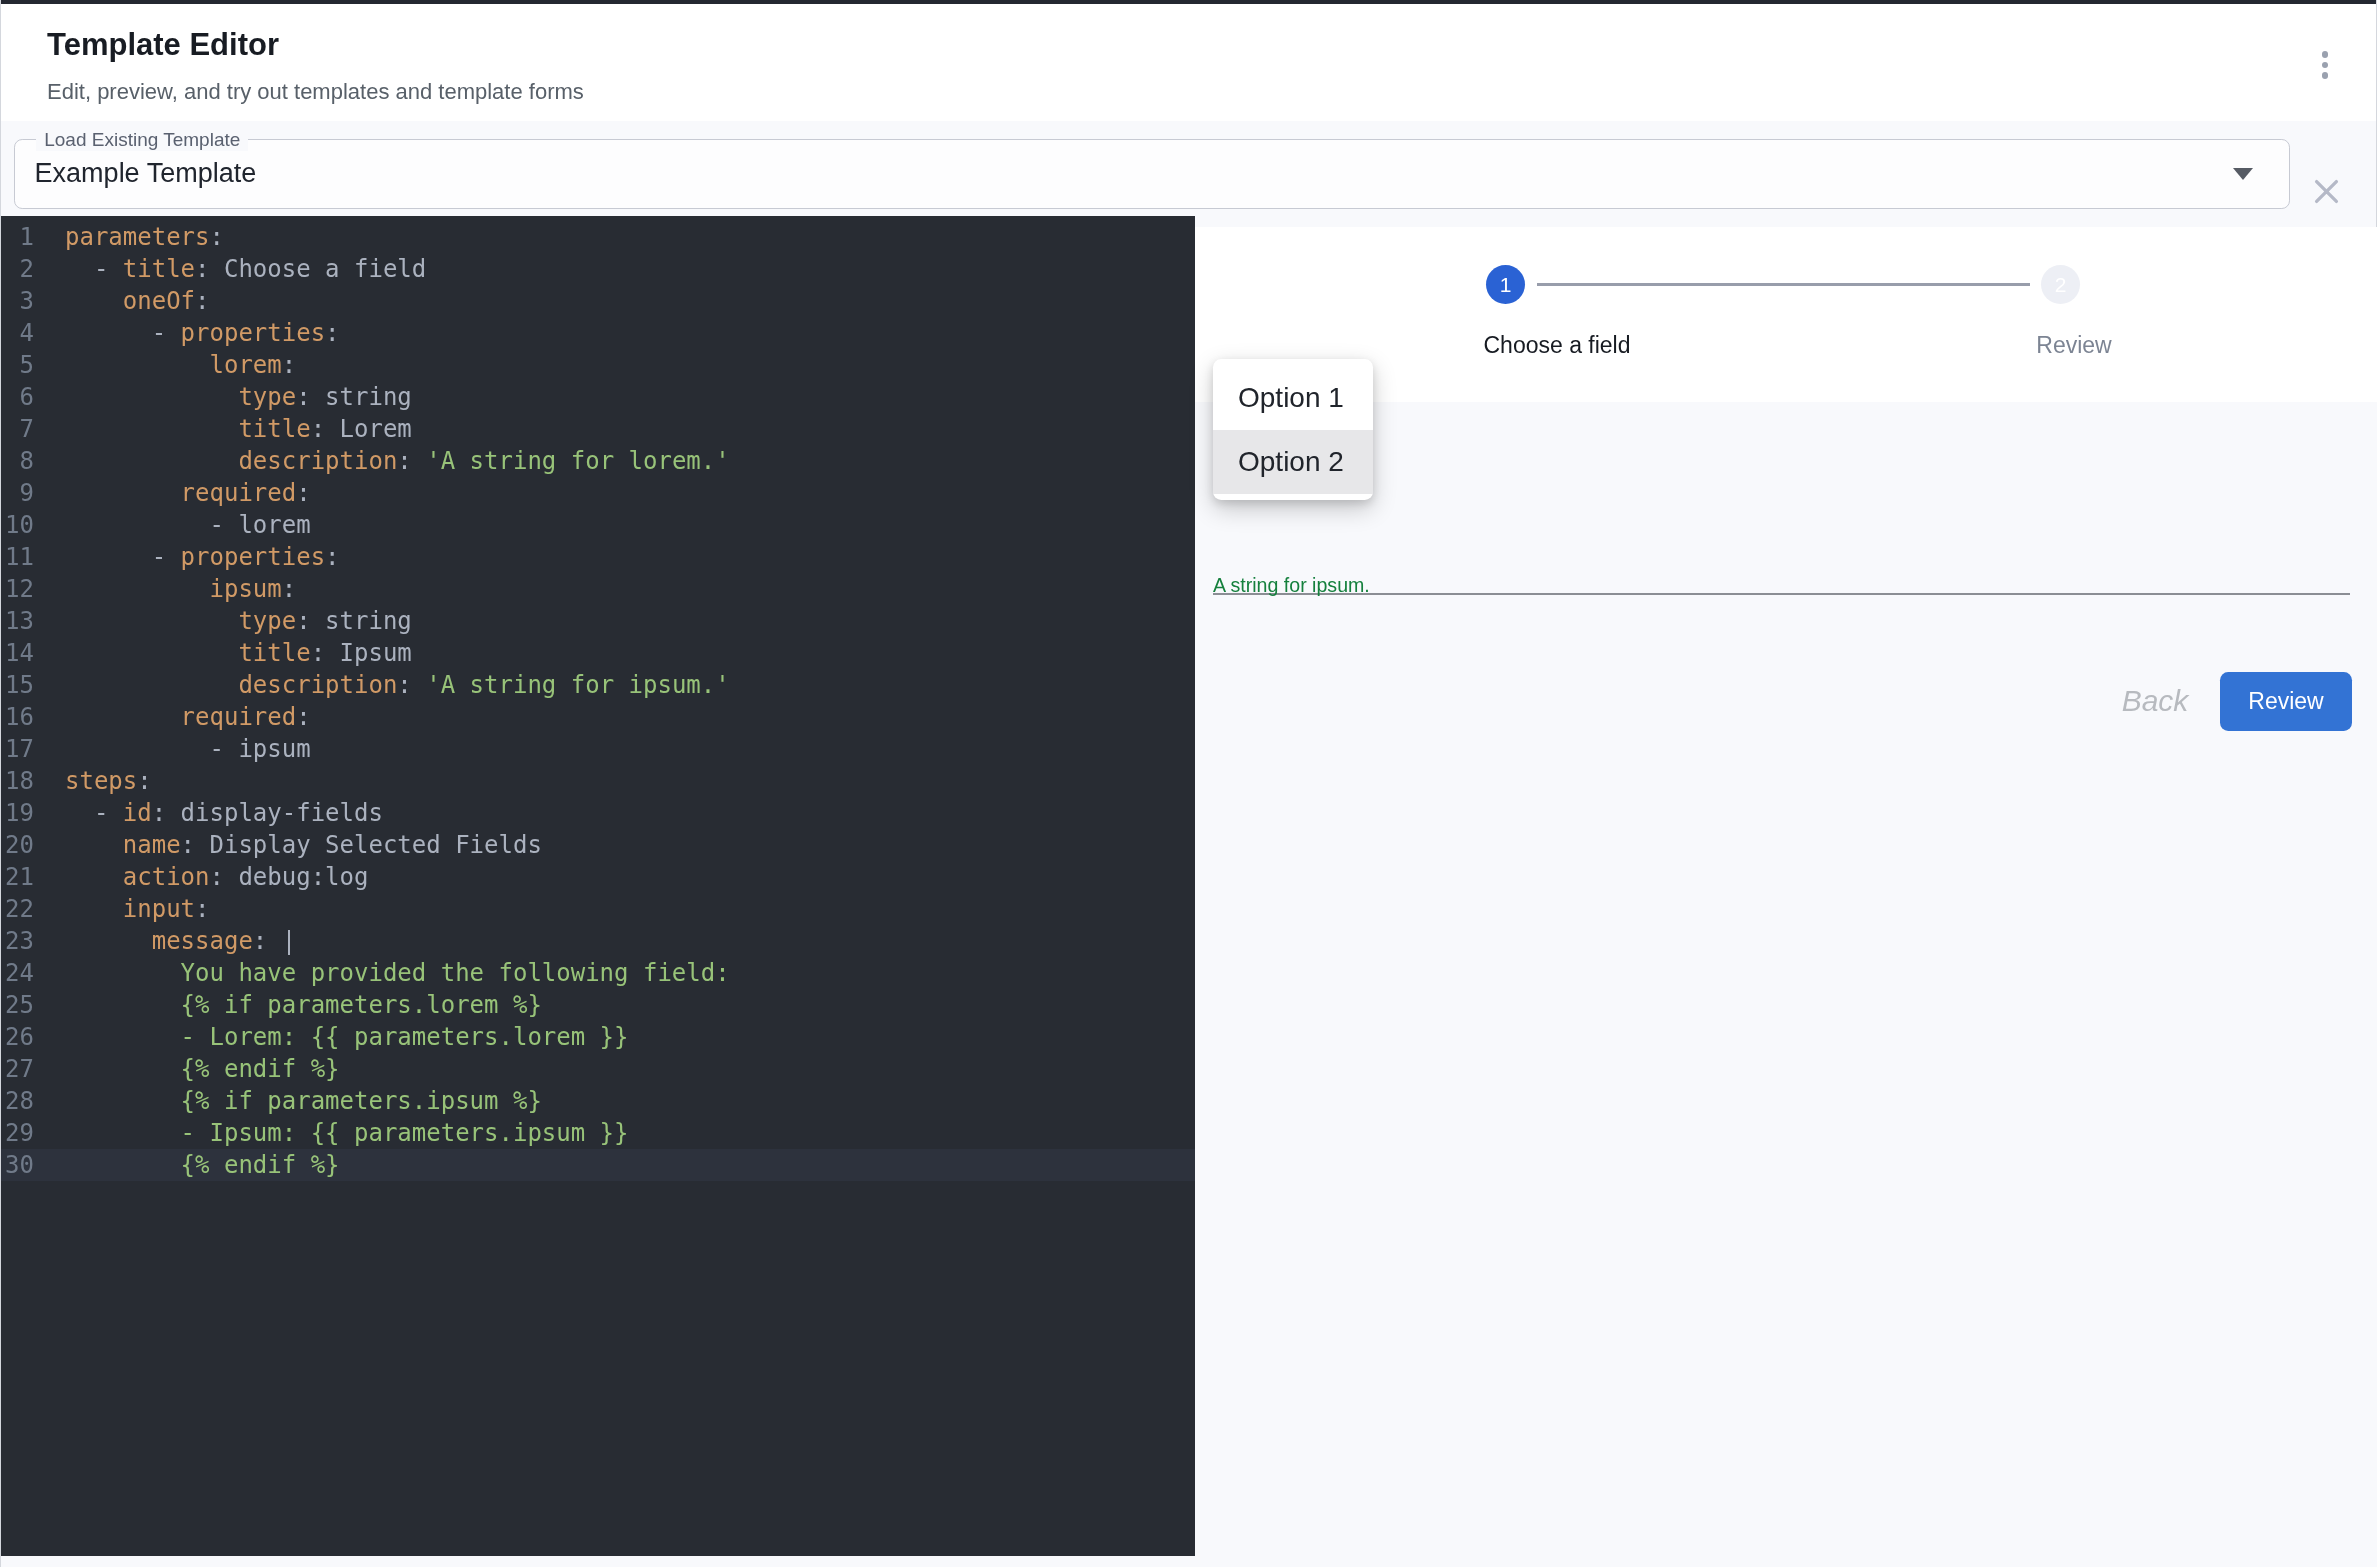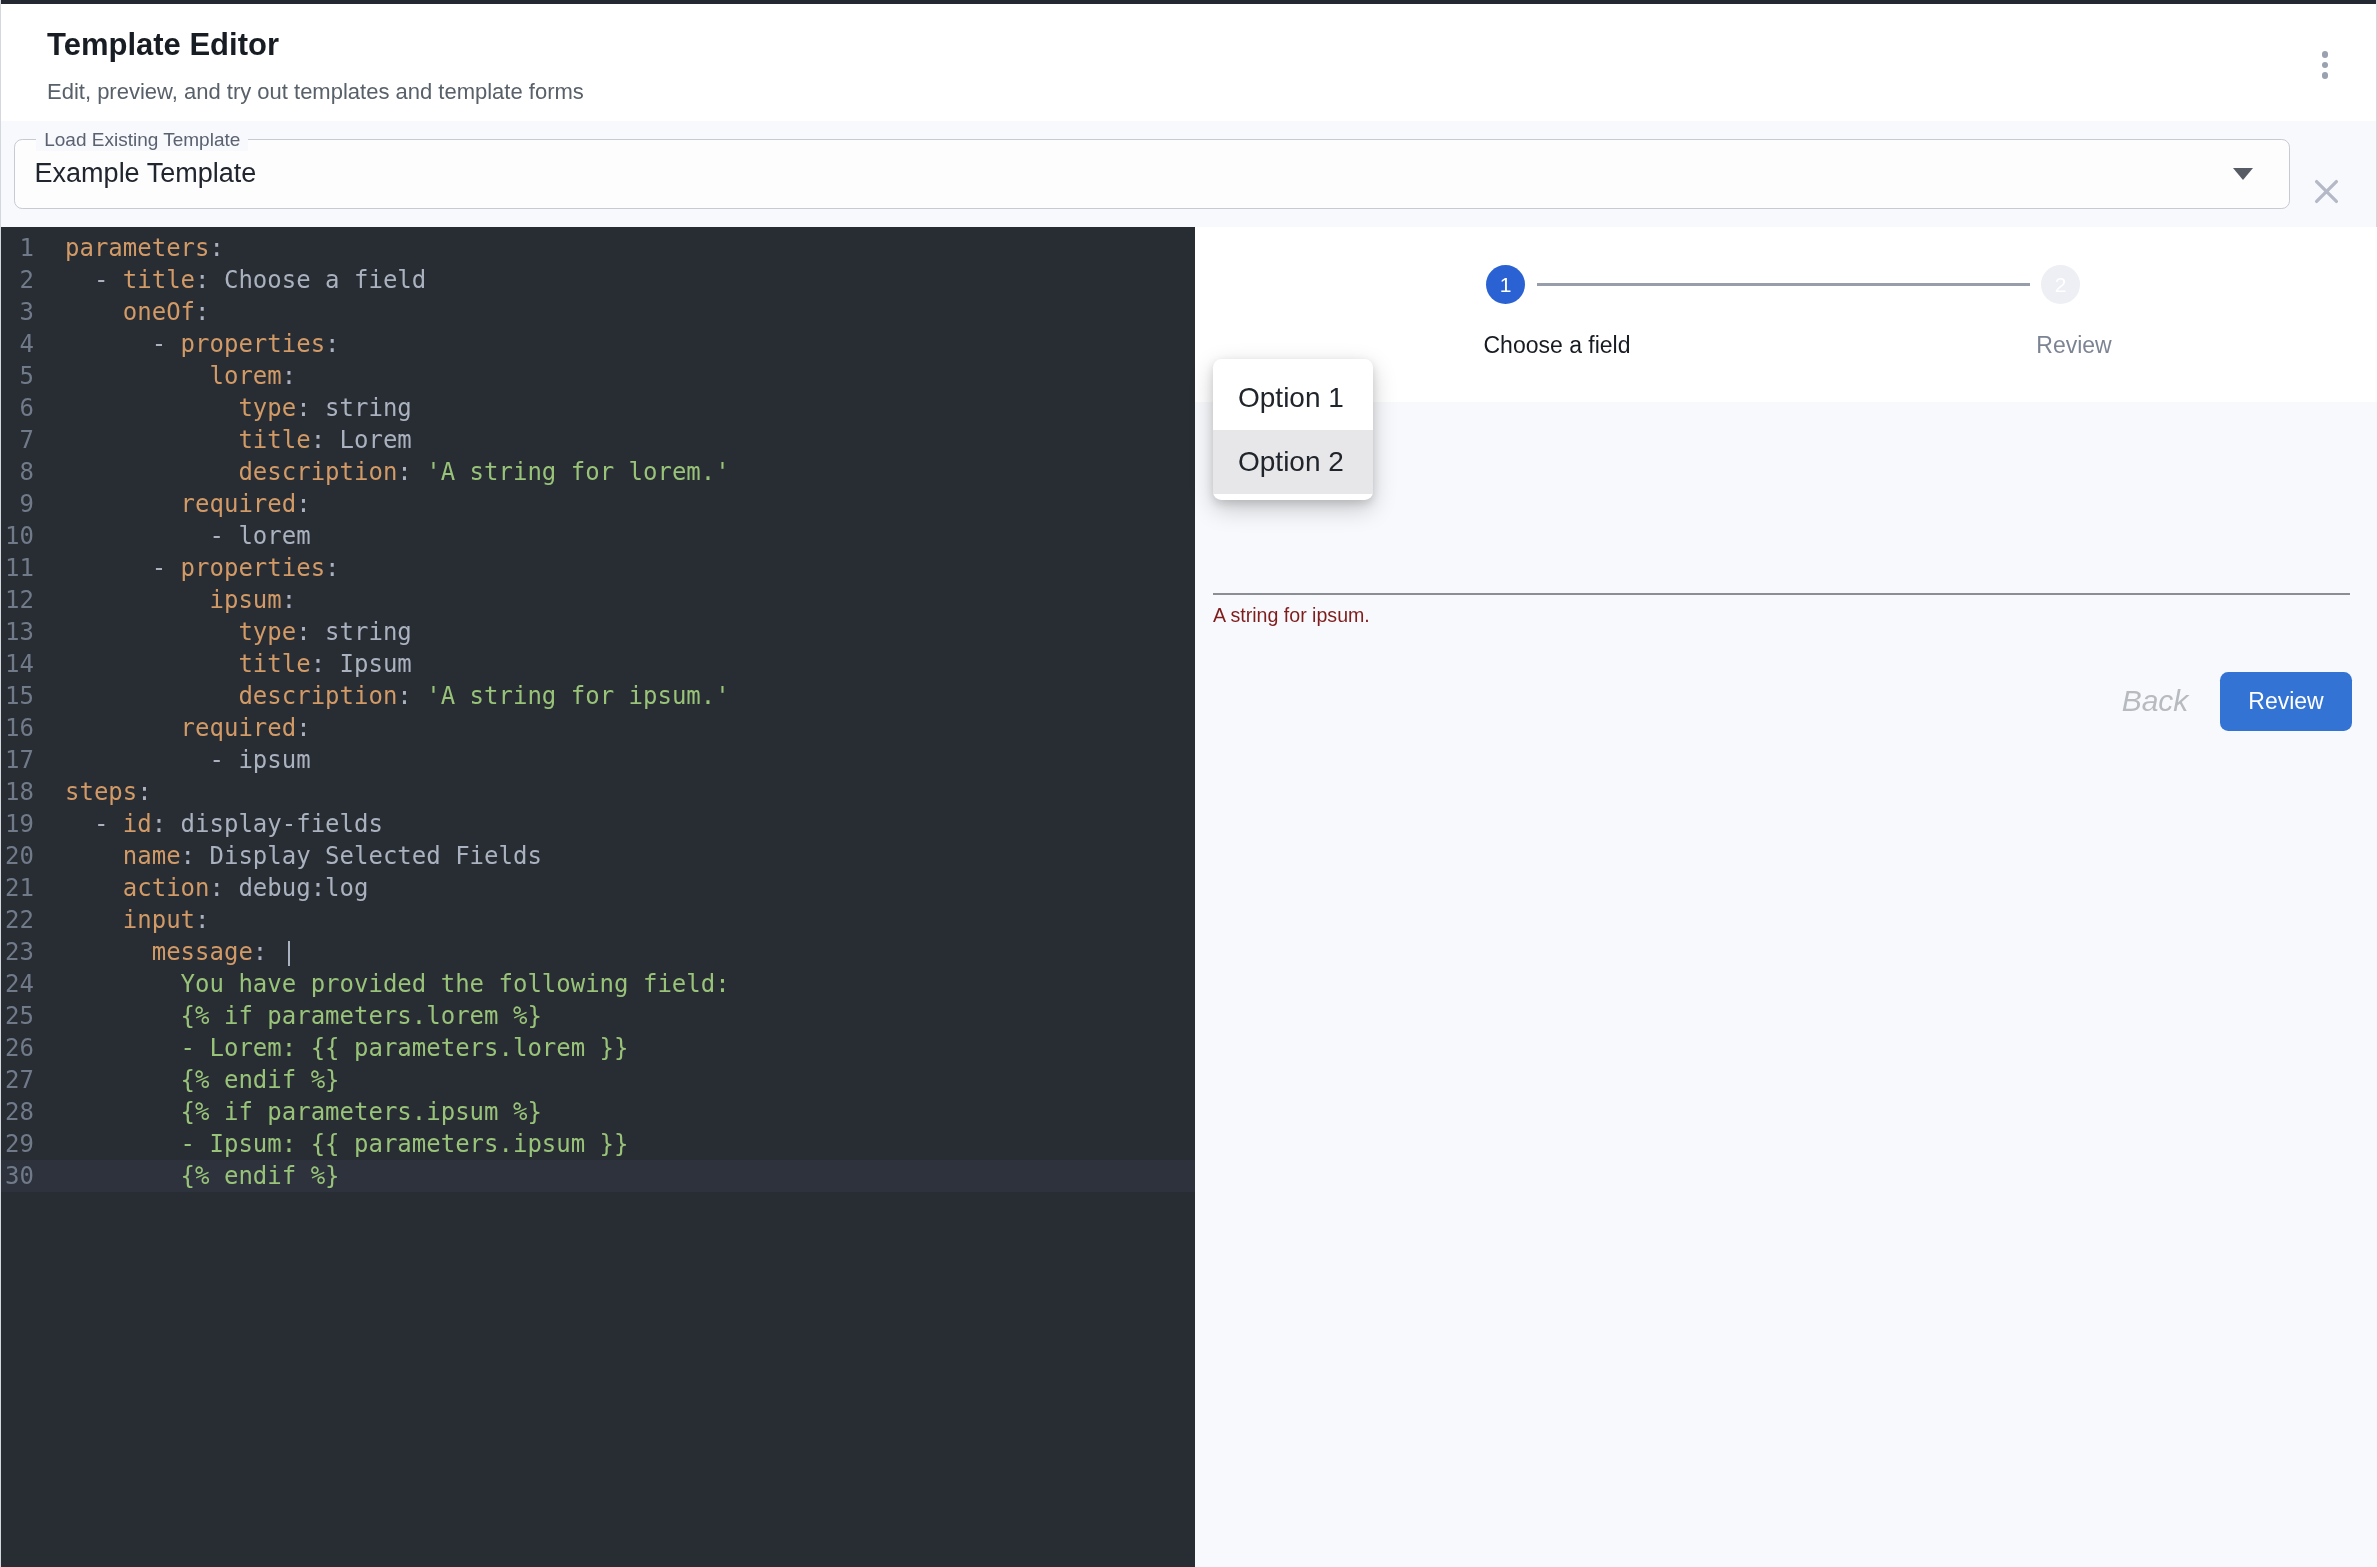--- a/index.html
+++ b/index.html
@@ -41,21 +41,21 @@
                 font-size:19px;color:#5a6170;}
   .select-value{position:absolute;left:19.6px;top:0;height:67px;display:flex;align-items:center;
                 font-size:27px;color:#20252e;}
   .select-arrow{position:absolute;right:36px;top:28px;width:0;height:0;
                 border-left:10.6px solid transparent;border-right:10.6px solid transparent;
                 border-top:12.3px solid #565b64;}
   .clear-btn{position:absolute;left:2307px;top:173px;width:36px;height:36px;background:none;border:none;
              cursor:pointer;display:flex;align-items:center;justify-content:center;}
 
   
-  .editor{position:absolute;left:0;top:227px;width:1194px;height:1340px;background:var(--editor-bg);
+  .editor{position:absolute;left:0;top:216px;width:1194px;height:1340px;background:var(--editor-bg);
           overflow:hidden;padding-top:4.9px;cursor:text;}
   .code-line{white-space:pre;font-family:"DejaVu Sans Mono", monospace;font-size:24px;
              line-height:32px;height:32px;}
   .code-line.active{background:#2d323d;}
   .code-line .ln{display:inline-block;width:33px;text-align:right;color:var(--editor-line-number);}
   .code-line .code{padding-left:31px;color:var(--editor-plain);}
   .tok-k{color:var(--editor-key);}
   .tok-p{color:var(--editor-plain);}
   .tok-s{color:var(--editor-string);}
 
@@ -73,21 +73,21 @@
   .step-label.active{left:320px;color:#171b22;font-weight:500;margin-left:42px;}
   .step-label.inactive{left:879px;color:#7c8493;font-weight:400;}
 
   
   .options-menu{position:absolute;left:1212px;top:359px;width:160px;background:#ffffff;border-radius:8.2px;
                 padding:6.5px 0;box-shadow:0 8.2px 24.5px rgba(0,0,0,0.20),0 3.3px 8.2px rgba(0,0,0,0.12);z-index:5;}
   .menu-item{height:64px;display:flex;align-items:center;padding-left:25px;font-size:28px;color:#20242b;
              cursor:pointer;}
   .menu-item.selected{background:var(--selected-item-bg);}
   .field-underline{position:absolute;left:1212px;top:593px;width:1137px;height:1.6px;background:#8b8e94;}
-  .field-helper{position:absolute;left:1212px;top:604px;font-size:19.6px;color:#7f1d1d;}
+  .field-helper{position:absolute;left:1212px;top:574px;font-size:19.6px;color:#15803d;}
 
   
   .back-btn{position:absolute;left:2108px;top:674px;width:92px;height:54px;background:none;border:none;
             font-family:"Liberation Sans", sans-serif;font-size:30px;font-weight:500;color:#b7babf;cursor:default;font-style:italic;}
   .review-btn{position:absolute;left:2219px;top:672px;width:132px;height:59px;background:var(--accent-blue);
               border:none;border-radius:8.2px;font-family:"Liberation Sans", sans-serif;font-size:23px;
               font-weight:500;color:#ffffff;cursor:pointer;}
 </style>
 </head>
 <body>

